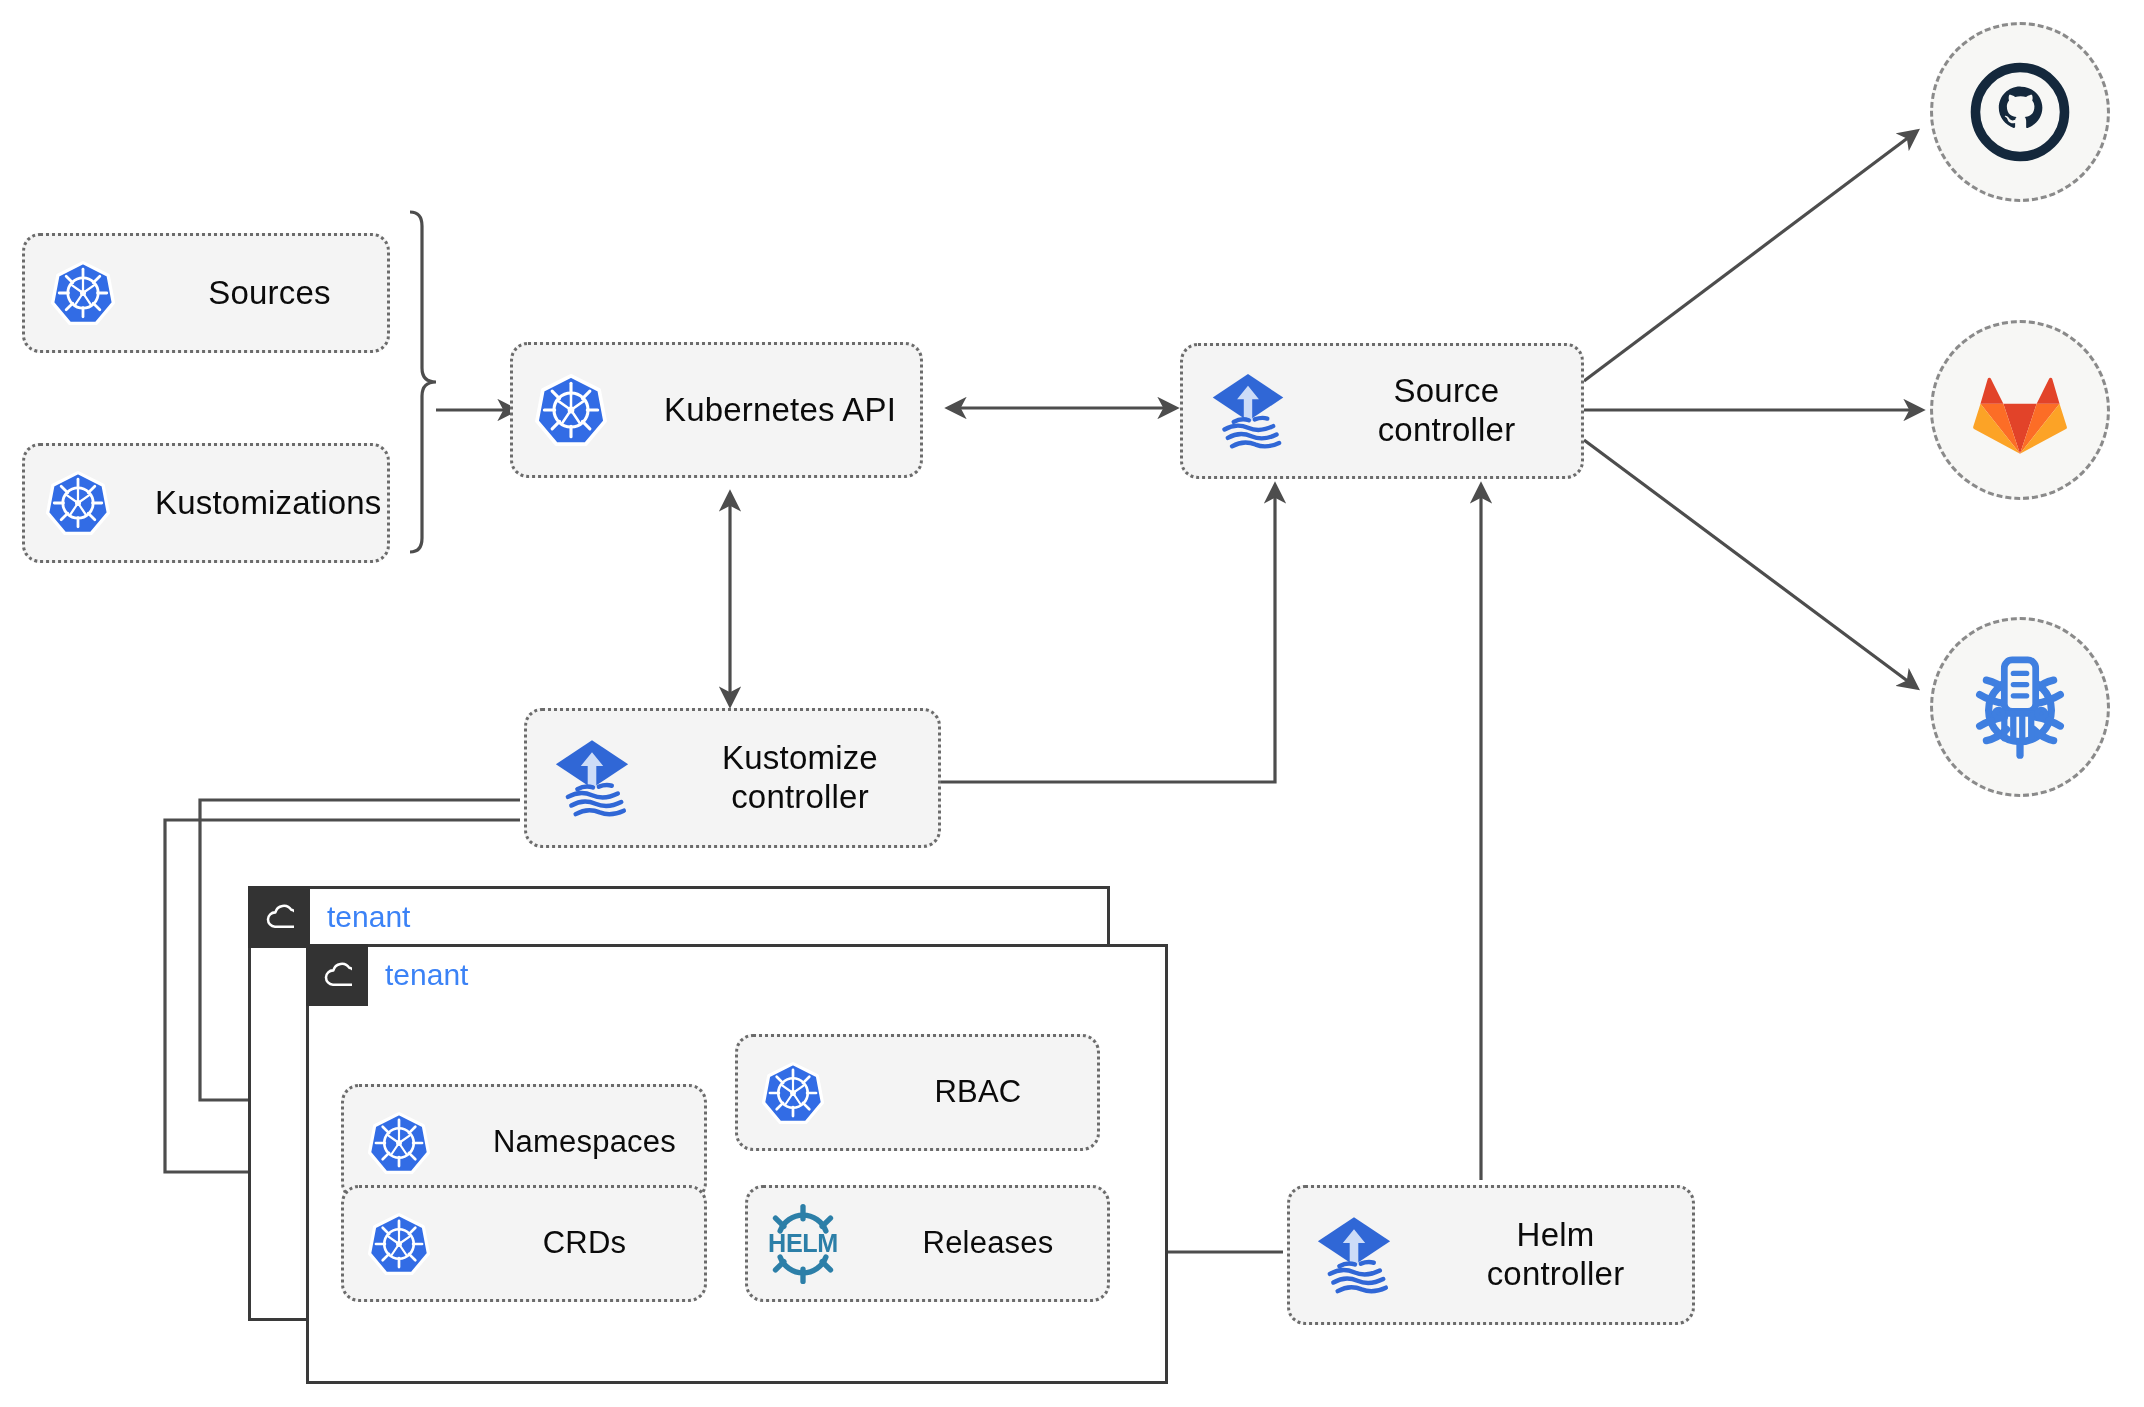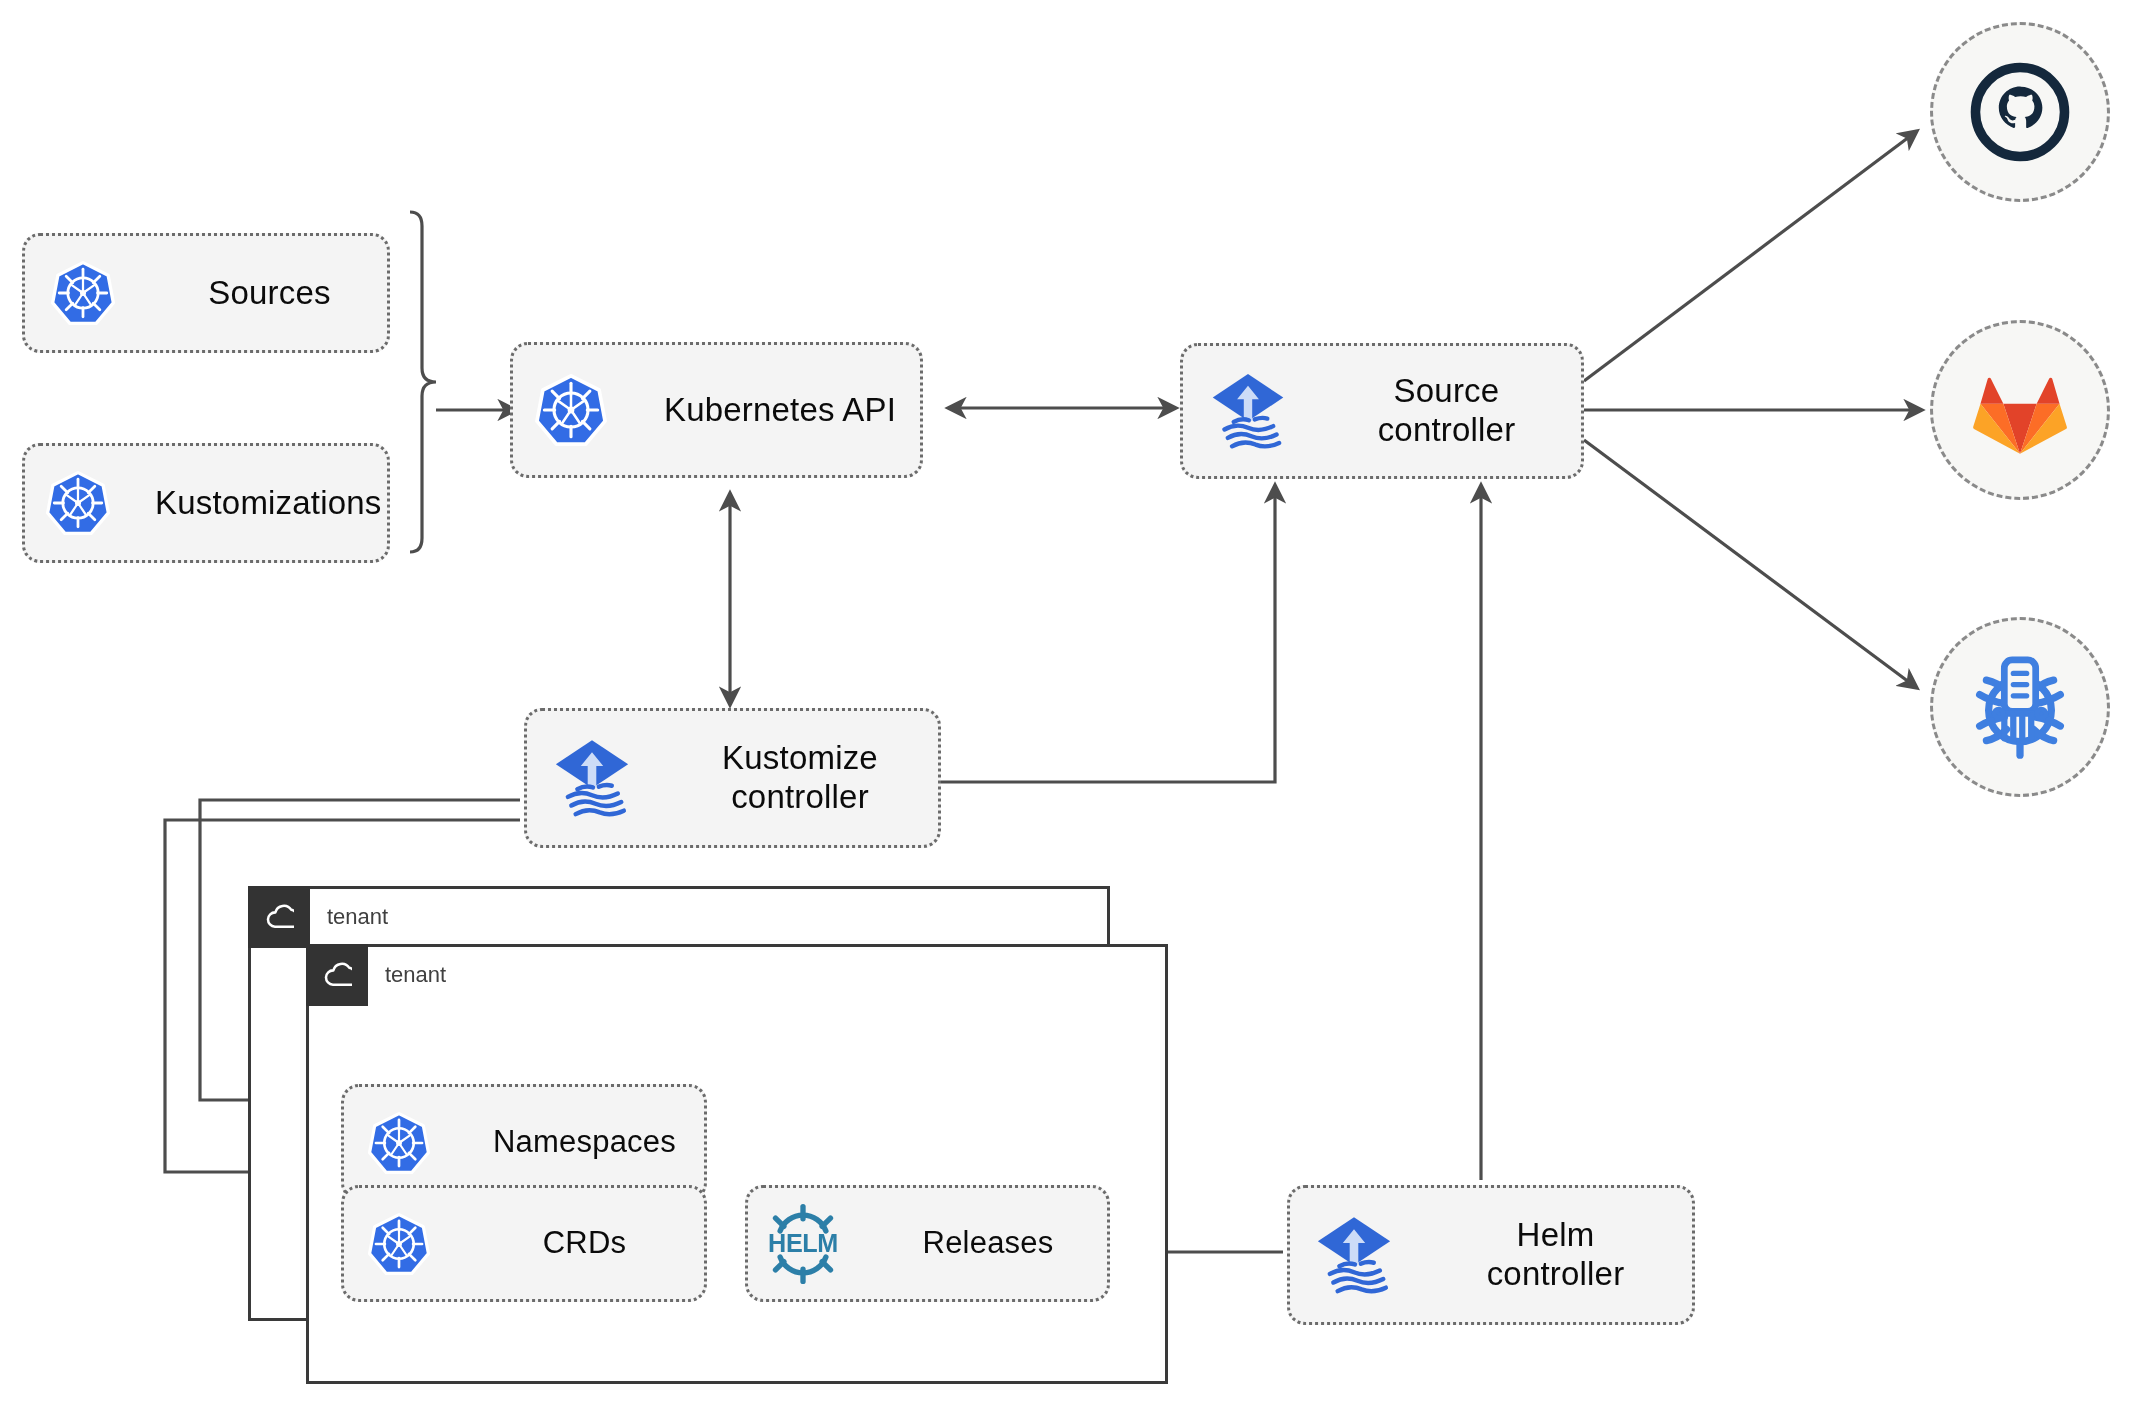--- a/index.html
+++ b/index.html
@@ -38,21 +38,21 @@
     position:absolute;background:#ffffff;
     border:3px solid #3a3a3a;box-sizing:border-box;
   }
   .tenant-tab{
     position:absolute;top:-3px;left:-3px;height:62px;
     background:#333333;display:flex;align-items:center;
     padding:0 16px;box-sizing:border-box;
   }
   .tenant-title{
     position:absolute;top:-3px;height:62px;display:flex;align-items:center;
-    color:#404040;font-size:22px;
+    color:#3b82f6;font-size:30px;
   }
   svg{display:block;}
 </style>
 </head>
 <body>
 
 <div id="stage">
 
   <svg width="0" height="0" style="position:absolute">
     <defs>
@@ -284,20 +284,28 @@
 
   <div class="node small" style="left:341px;top:1084px;width:366px;height:117px;">
     <div class="ico" style="width:110px;">
       <svg width="64" height="64">
           <use href="#sym-k8s" width="64" height="64"></use>
         </svg>
     </div>
     <div class="lbl">Namespaces</div>
   </div>
 
+  <div class="node small" style="left:735px;top:1034px;width:365px;height:117px;">
+    <div class="ico" style="width:110px;">
+      <svg width="64" height="64">
+          <use href="#sym-k8s" width="64" height="64"></use>
+        </svg>
+    </div>
+    <div class="lbl">RBAC</div>
+  </div>
 
   <div class="node small" style="left:341px;top:1185px;width:366px;height:117px;">
     <div class="ico" style="width:110px;">
       <svg width="64" height="64">
           <use href="#sym-k8s" width="64" height="64"></use>
         </svg>
     </div>
     <div class="lbl">CRDs</div>
   </div>
 

